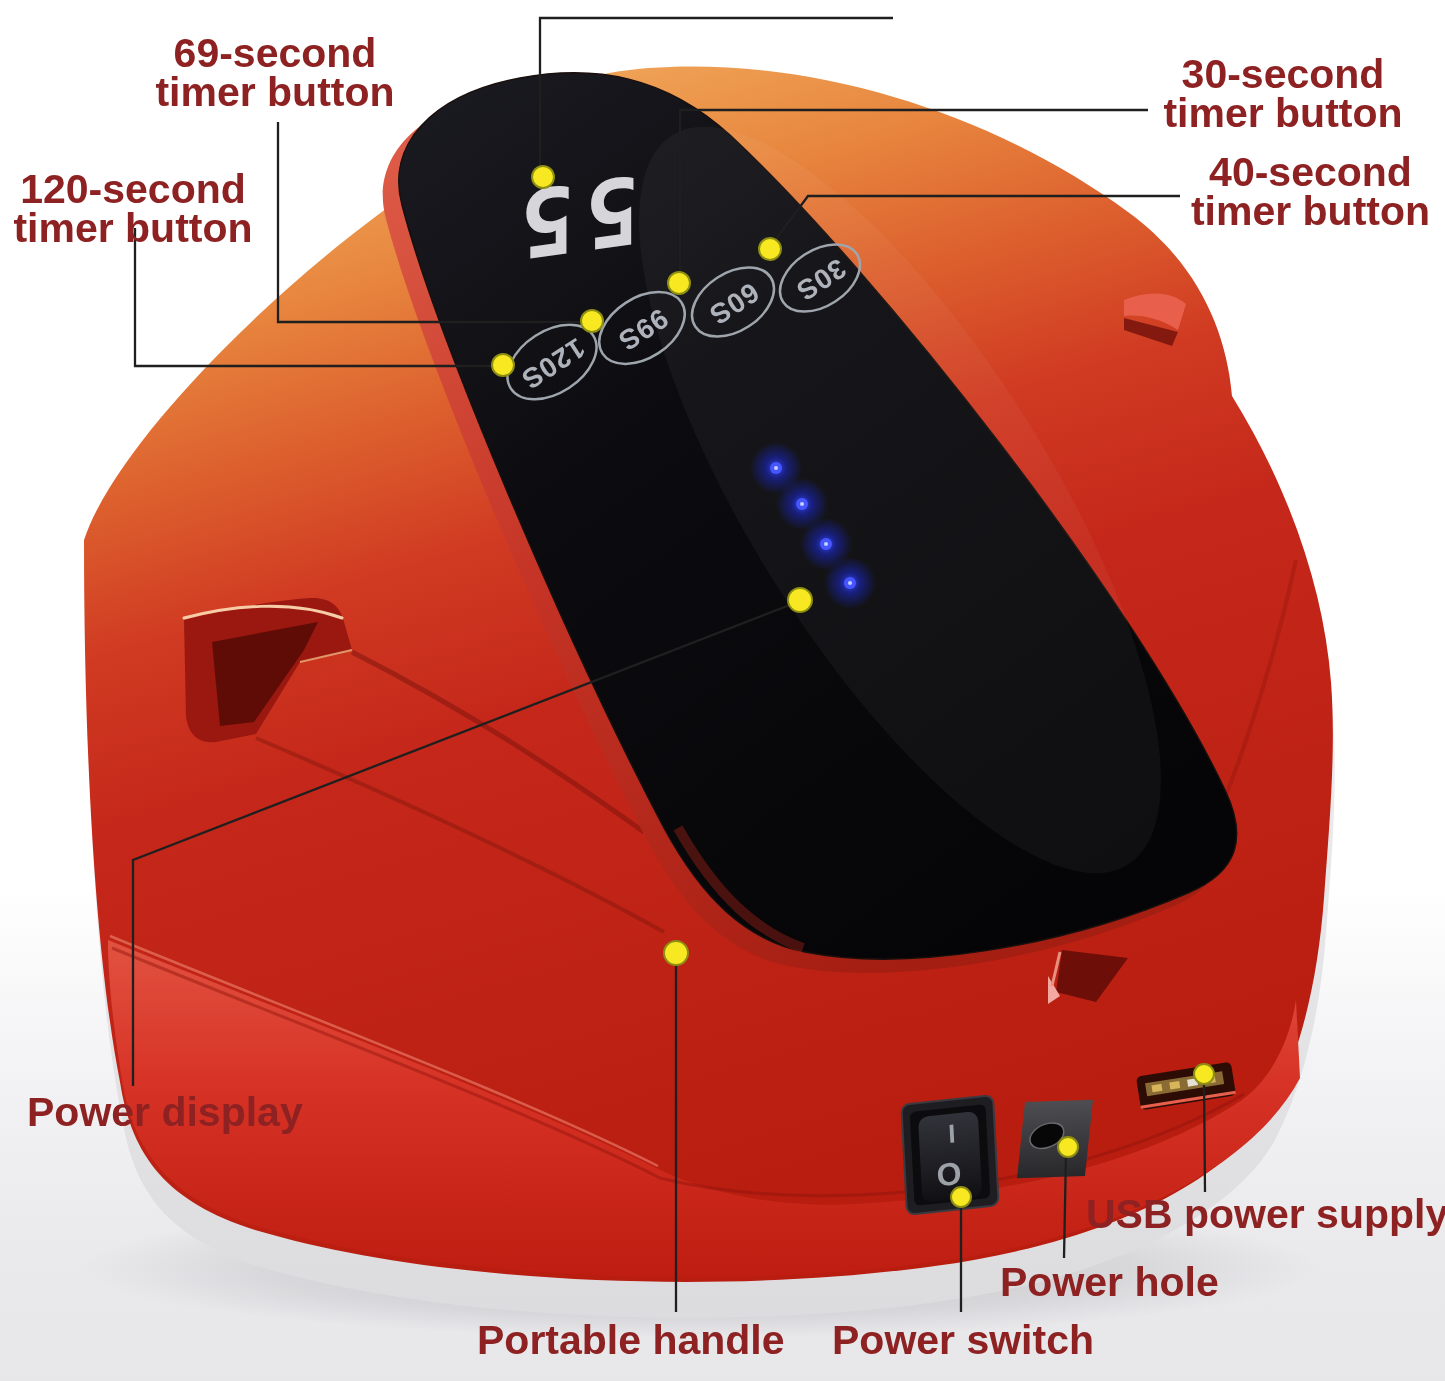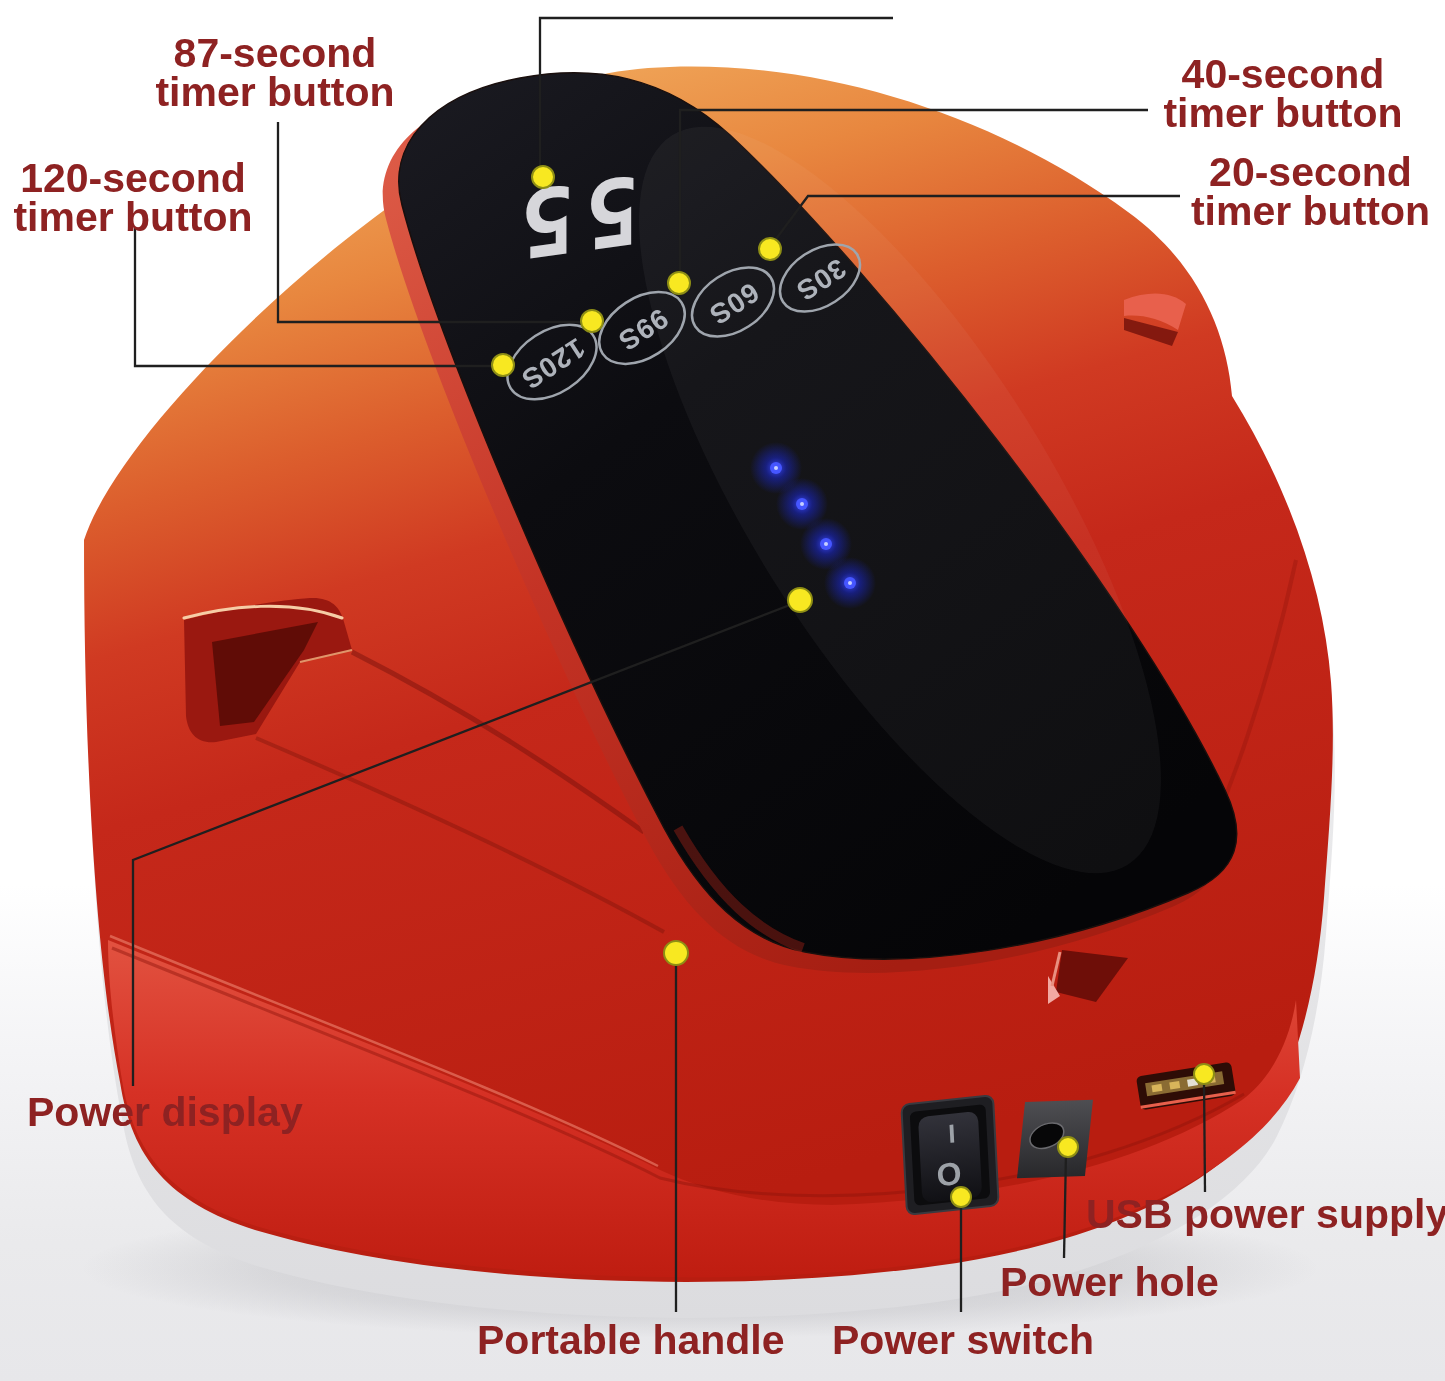--- a/index.html
+++ b/index.html
@@ -195,39 +195,39 @@
     <circle cx="800" cy="600" r="12"></circle>
     <circle cx="676" cy="953" r="12"></circle>
     <circle cx="961" cy="1197" r="10"></circle>
     <circle cx="1068" cy="1147" r="10"></circle>
     <circle cx="1204" cy="1074" r="10"></circle>
   </g>
 </svg>
 
 
 <div class="lbl two" style="left:150px;top:34px;width:250px">
-  <div>87-second</div>
-  <div>timer button</div>
-</div>
-
-<div class="lbl two" style="left:8px;top:159px;width:250px">
+  <div>69-second</div>
+  <div>timer button</div>
+</div>
+
+<div class="lbl two" style="left:8px;top:170px;width:250px">
   <div>120-second</div>
   <div>timer button</div>
 </div>
 
 <div class="lbl two" style="left:1158px;top:55px;width:250px">
+  <div>30-second</div>
+  <div>timer button</div>
+</div>
+
+<div class="lbl two" style="left:1188px;top:153px;width:245px">
   <div>40-second</div>
   <div>timer button</div>
 </div>
 
-<div class="lbl two" style="left:1188px;top:153px;width:245px">
-  <div>20-second</div>
-  <div>timer button</div>
-</div>
-
 <div class="lbl" style="left:27px;top:1092px">Power display</div>
 
 <div class="lbl" style="left:477px;top:1320px">Portable handle</div>
 
 <div class="lbl" style="left:832px;top:1320px">Power switch</div>
 
 <div class="lbl" style="left:1000px;top:1262px">Power hole</div>
 
 <div class="lbl" style="left:1086px;top:1194px">USB power supply</div>
 

